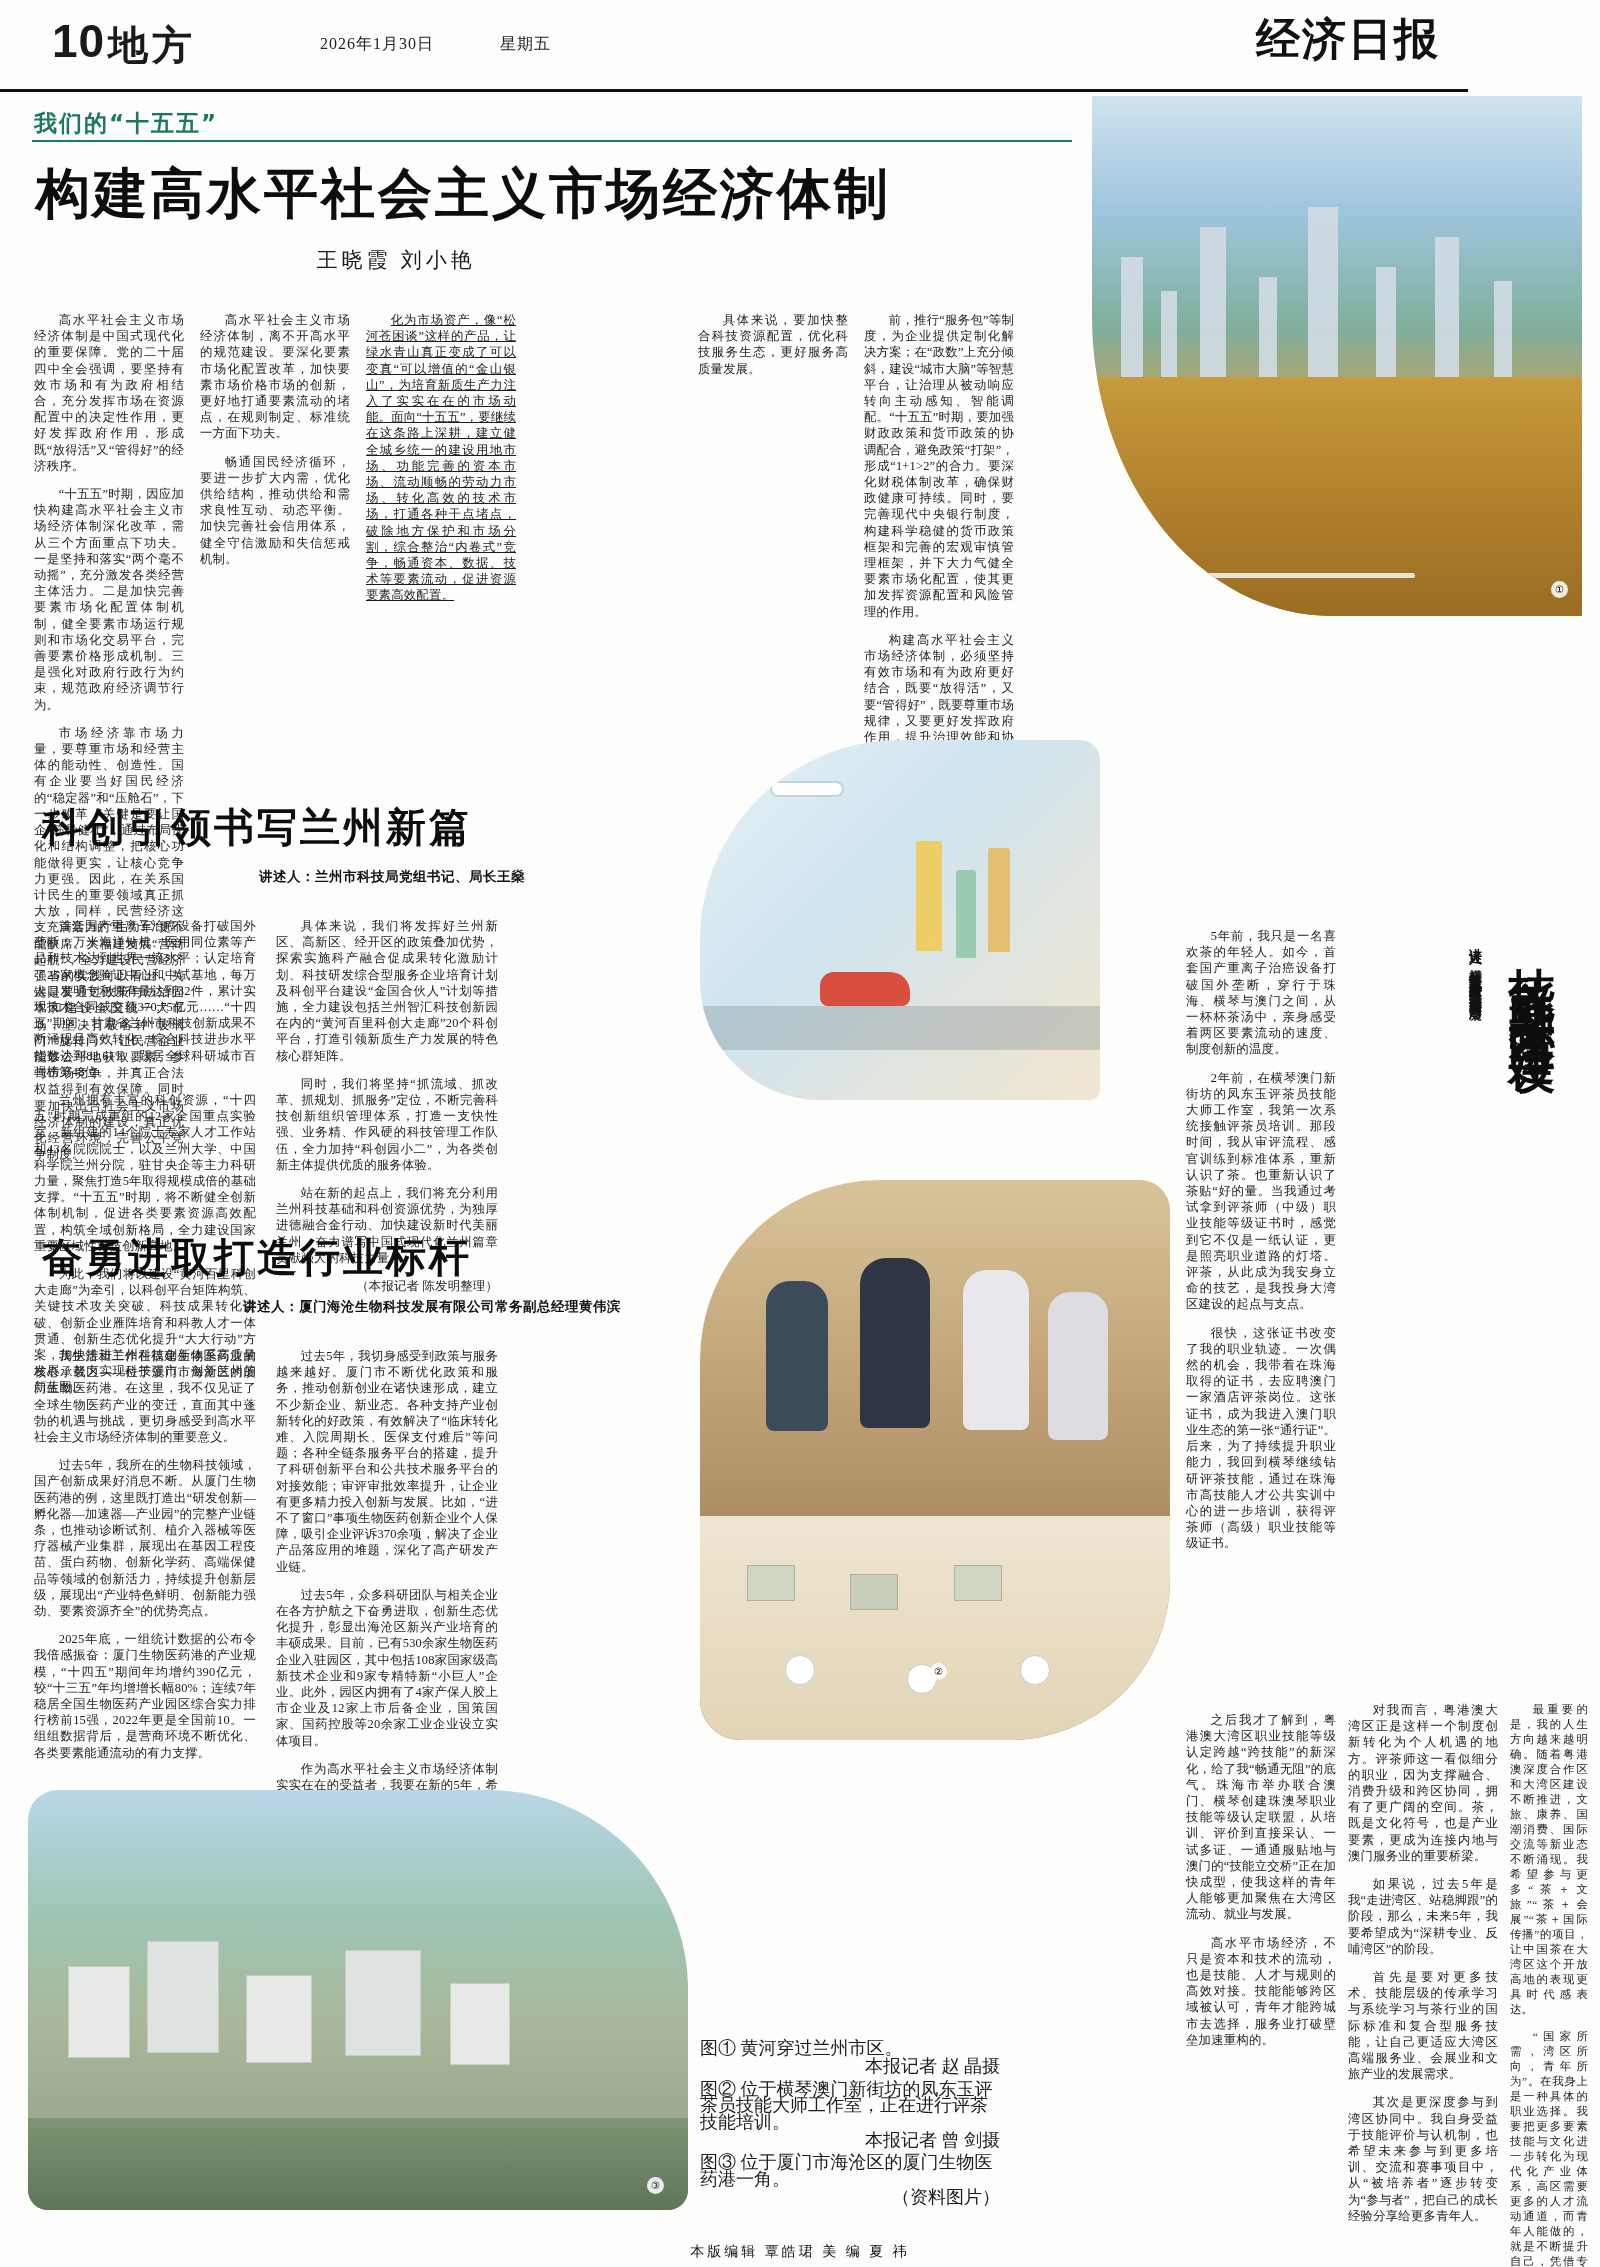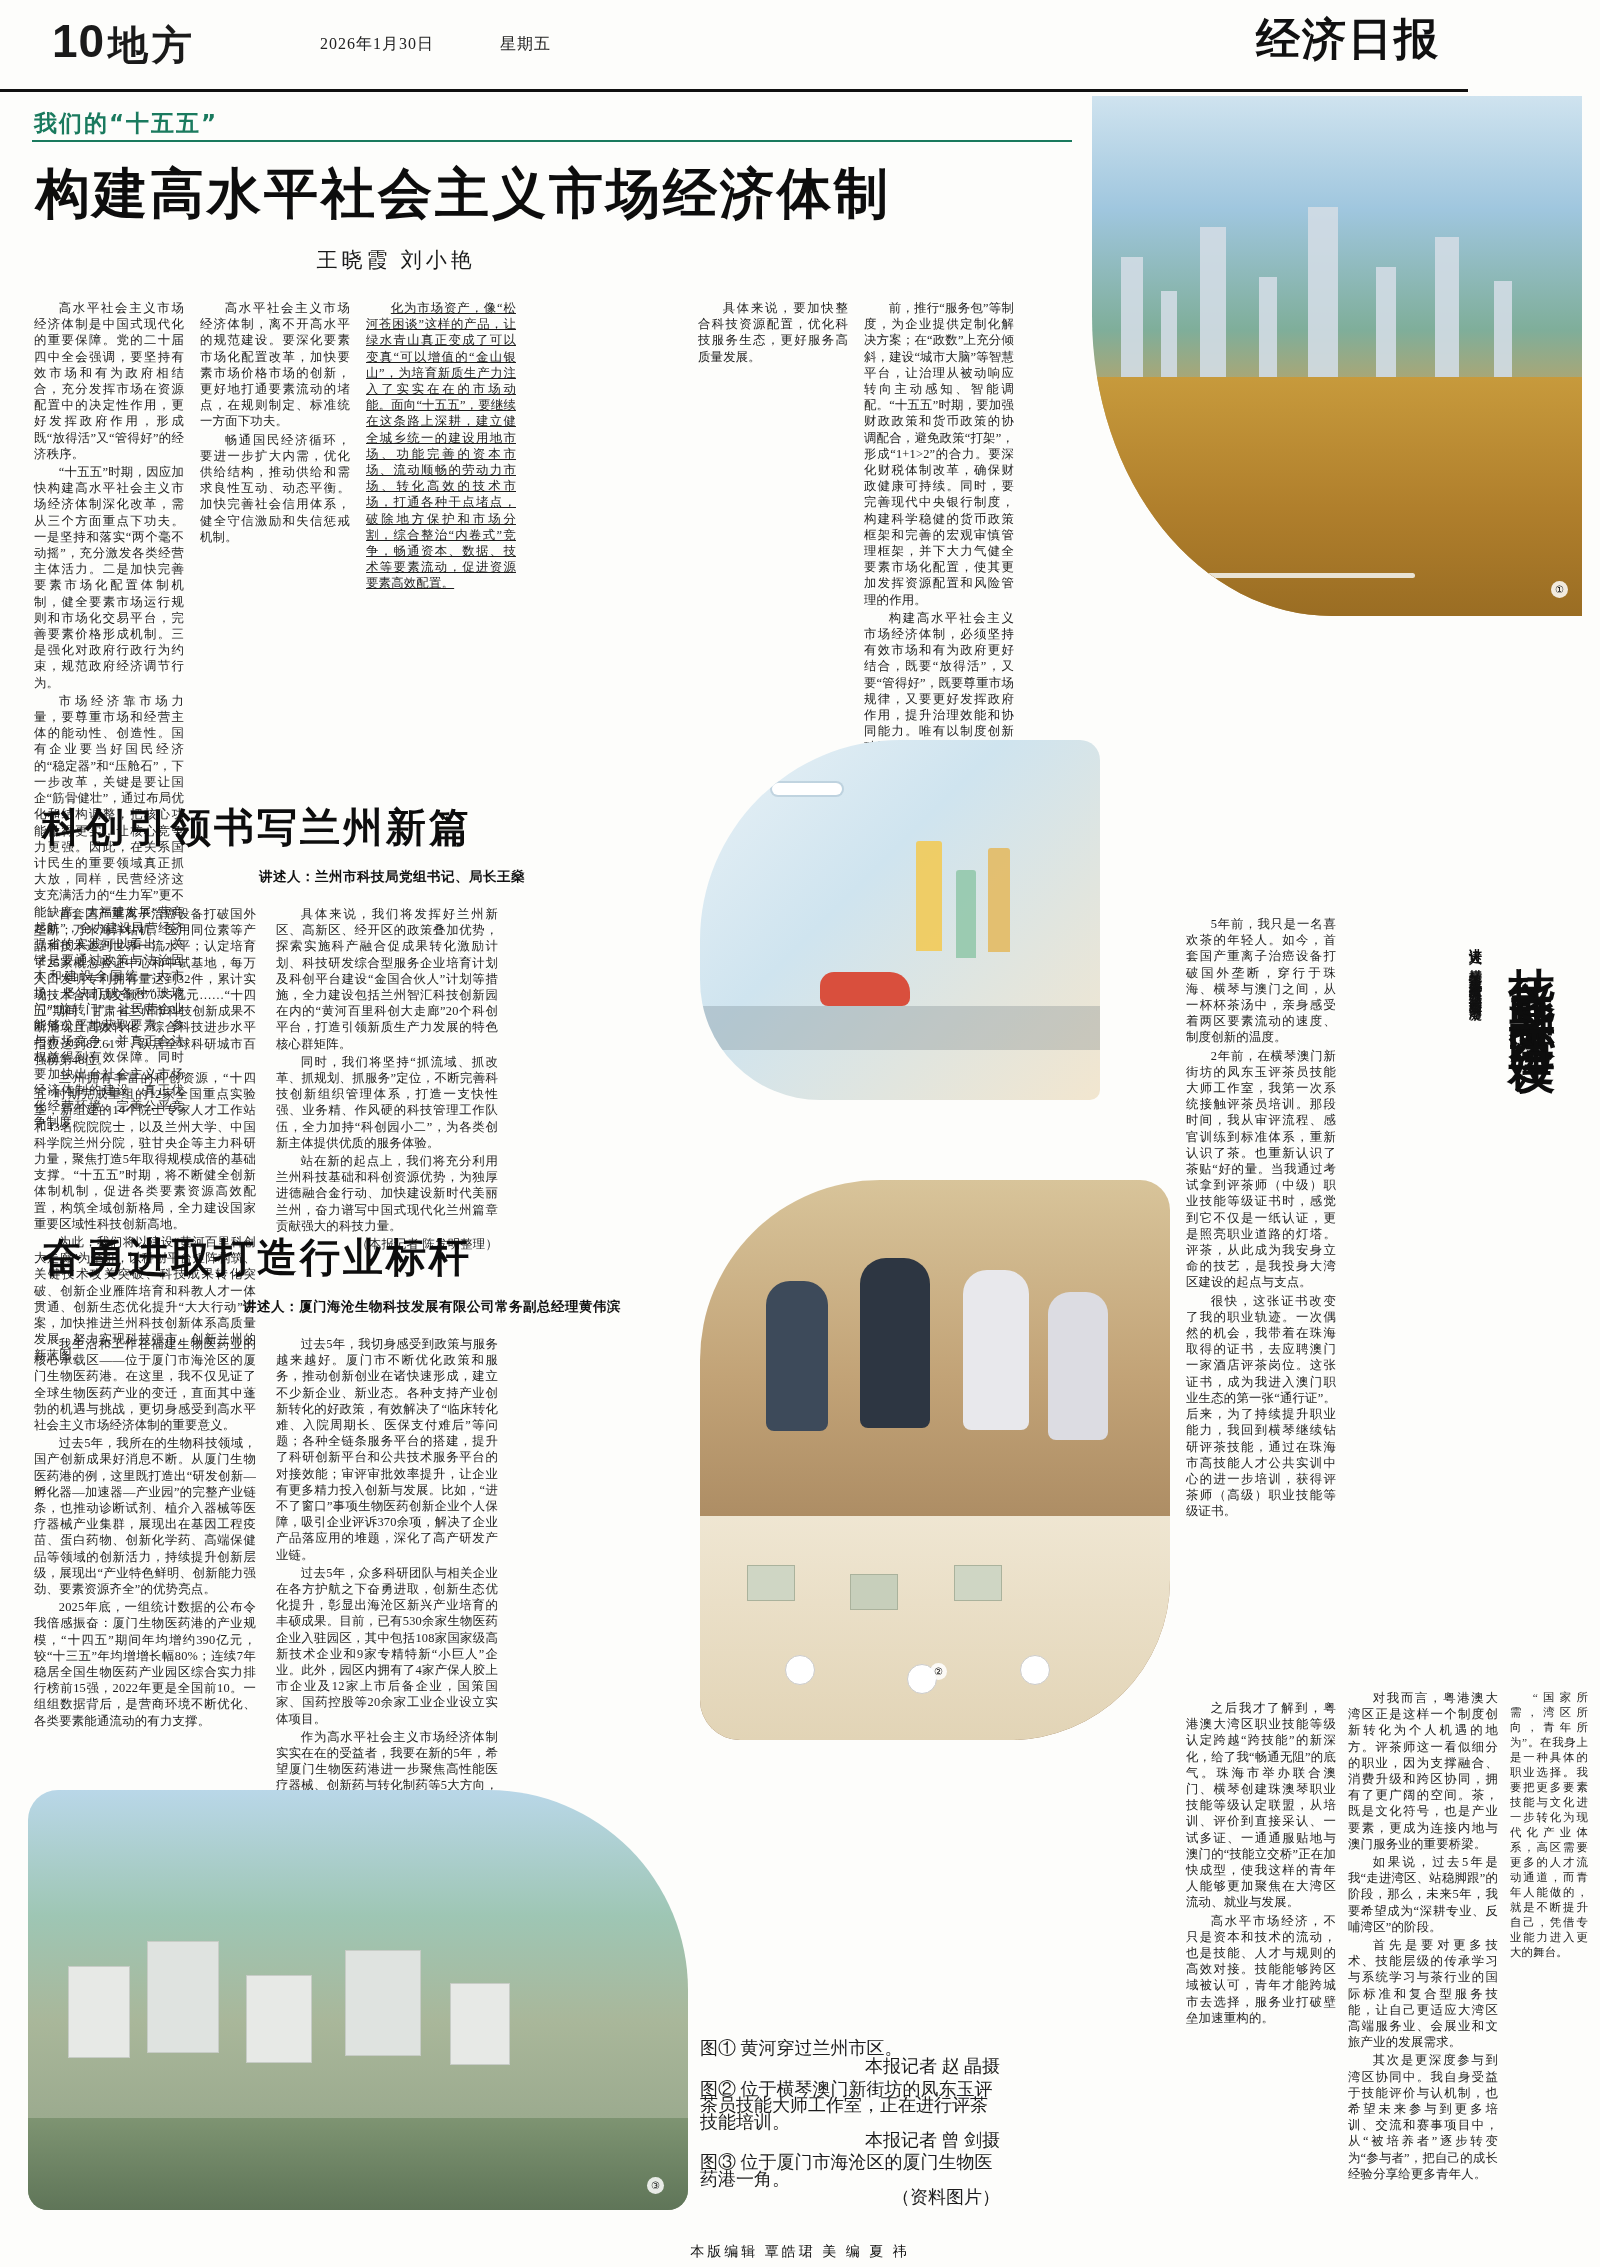--- a/index.html
+++ b/index.html
@@ -110,21 +110,21 @@
 
   
   .col {
     position: absolute;
     font-size: 12.4px;
     line-height: 16.2px;
     text-align: justify;
     color: #1c1c1c;
     letter-spacing: 0.2px;
   }
-  .col p { margin: 0 0 2px 0; text-indent: 2em; }
+  .col p { margin: 12px 0 2px 0; text-indent: 2em; }
   .credit { text-align: right; font-style: normal; }
 
   
   .photo {
     position: absolute;
     overflow: hidden;
   }
   .cap-num {
     position: absolute;
     background: rgba(255,255,255,0.85);
@@ -380,20 +380,21 @@
   <div class="col" style="left:1348px; top:1690px; width:150px; height:0; overflow:hidden;"></div>
   <div class="col" style="left:1186px; top:2180px; width:0; height:0; overflow:hidden;"></div>
 
   <div class="col" style="left:1348px; top:1170px; width:0; height:0; overflow:hidden;"></div>
 
   <div class="col" style="left:1186px; top:1940px; width:0; height:0; overflow:hidden;"></div>
 
   <div class="col" style="left:1186px; top:1695px; width:0; height:0; overflow:hidden;"></div>
 
   <div class="col" style="left:1510px; top:1690px; width:78px; height:500px; font-size:11.4px; line-height:15px;">
+    <p>最重要的是，我的人生方向越来越明确。随着粤港澳深度合作区和大湾区建设不断推进，文旅、康养、国潮消费、国际交流等新业态不断涌现。我希望参与更多“茶＋文旅”“茶＋会展”“茶＋国际传播”的项目，让中国茶在大湾区这个开放高地的表现更具时代感表达。</p>
     <p>“国家所需，湾区所向，青年所为”。在我身上是一种具体的职业选择。我要把更多要素技能与文化进一步转化为现代化产业体系，高区需要更多的人才流动通道，而青年人能做的，就是不断提升自己，凭借专业能力进入更大的舞台。</p>
 
     <p></p>
 
   </div>
 
   <div class="photo park-city" style="left:28px; top:1790px; width:660px; height:420px; border-radius: 30px 200px 20px 20px;">
     <div style="position:absolute; left:6%; top:42%; width:60px; height:90px; background:#e7e9e6; border:1px solid #c7ccc6;"></div>
     <div style="position:absolute; left:18%; top:36%; width:70px; height:110px; background:#dfe3e0; border:1px solid #c7ccc6;"></div>
     <div style="position:absolute; left:33%; top:44%; width:64px; height:86px; background:#e7e9e6; border:1px solid #c7ccc6;"></div>

